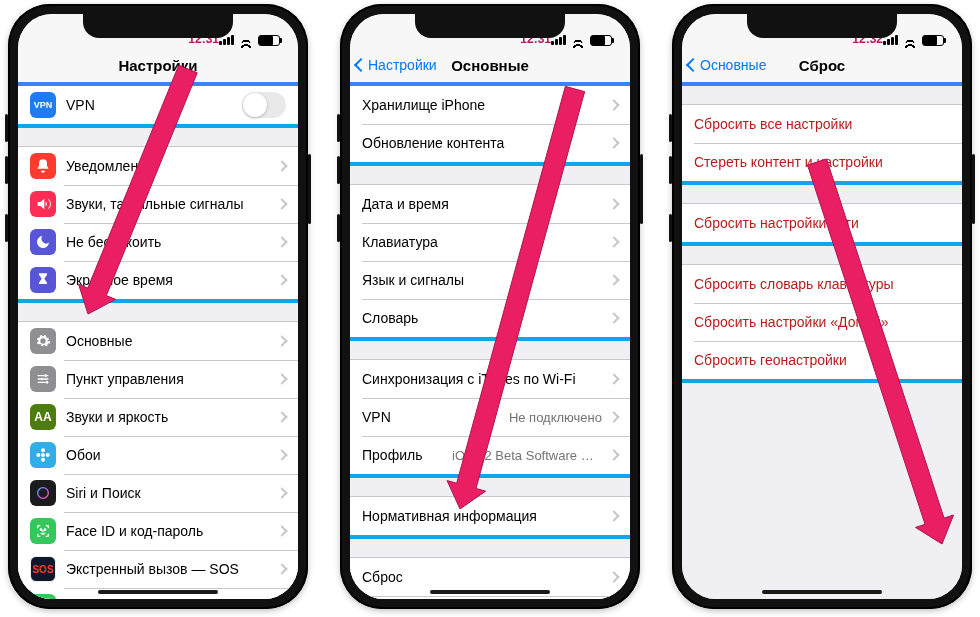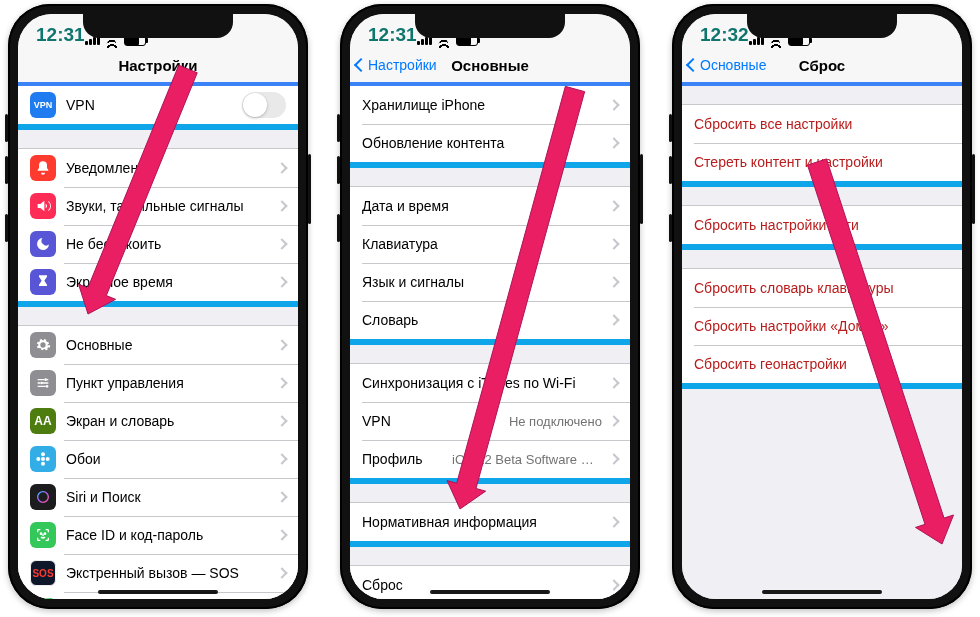--- a/index.html
+++ b/index.html
@@ -30,22 +30,22 @@
     position: relative;
     display: flex; flex-direction: column;
   }
   .notch {
     position:absolute; top:0; left:50%; transform:translateX(-50%);
     width:150px; height:24px; background:#111;
     border-radius: 0 0 16px 16px; z-index:5;
   }
   .statusbar {
     height: 34px; display:flex; align-items:flex-end;
-    justify-content:flex-start; padding: 0 18px 2px;
-    font-size: 19px; font-weight:600; color:#0f766e;
+    justify-content:flex-end; padding: 0 18px 2px;
+    font-size: 12px; font-weight:600; color:#be185d;
     background:#f7f7f8;
   }
   .statusbar .right { display:flex; align-items:center; gap:4px; }
   .signal { display:inline-flex; align-items:flex-end; gap:1px; }
   .signal i { width:3px; background:#000; display:inline-block; border-radius:1px;}
   .signal i:nth-child(1){height:4px}.signal i:nth-child(2){height:6px}
   .signal i:nth-child(3){height:8px}.signal i:nth-child(4){height:10px}
   .wifi { position:relative; width:16px; height:12px; }
   .wifi::before { content:""; position:absolute; left:0; top:0; width:16px; height:16px;
     background:
@@ -63,21 +63,21 @@
     display:flex; align-items:center; justify-content:center;
     position:relative;
   }
   .navbar .title { font-size:15px; font-weight:600; color:#000; }
   .navbar .back {
     position:absolute; left:6px; display:flex; align-items:center;
     color:#007aff; font-size:14px; gap:2px;
   }
   .chev-left { width:10px; height:10px; border-left:2px solid #007aff; border-bottom:2px solid #007aff; transform:rotate(45deg); }
   .content { flex:1; overflow:hidden; background:#efeff4; }
-  .group { background:#fff; border-top:1px solid #c8c7cc; border-bottom:6px solid #0ea5e9; margin-bottom:18px; }
+  .group { background:#fff; border-top:1px solid #c8c7cc; border-bottom:4px solid #0ea5e9; margin-bottom:18px; }
   .group.first-flush { margin-top:0; border-top:none; }
   .row {
     min-height:38px; display:flex; align-items:center;
     padding: 0 12px 0 12px; font-size:14px; color:#000;
     position:relative;
   }
   .row + .row::before {
     content:""; position:absolute; left:12px; right:0; top:0;
     height:1px; background:#c8c7cc;
   }
@@ -193,21 +193,21 @@
                 <circle cx="18" cy="17" r="2"></circle>
               </svg>
             </span>
             <span class="label">Пункт управления</span>
             <span class="chev"></span>
           </div>
           <div class="row with-icon">
             <span class="appicon i-blue">
               <span style="font-size:12px;font-weight:700">AA</span>
             </span>
-            <span class="label">Экран и словарь</span>
+            <span class="label">Звуки и яркость</span>
             <span class="chev"></span>
           </div>
           <div class="row with-icon">
             <span class="appicon i-cyan">
               <svg viewBox="0 0 24 24" fill="currentColor">
                 <circle cx="12" cy="12" r="3"></circle>
                 <circle cx="12" cy="5" r="3"></circle>
                 <circle cx="12" cy="19" r="3"></circle>
                 <circle cx="5" cy="12" r="3"></circle>
                 <circle cx="19" cy="12" r="3"></circle>

